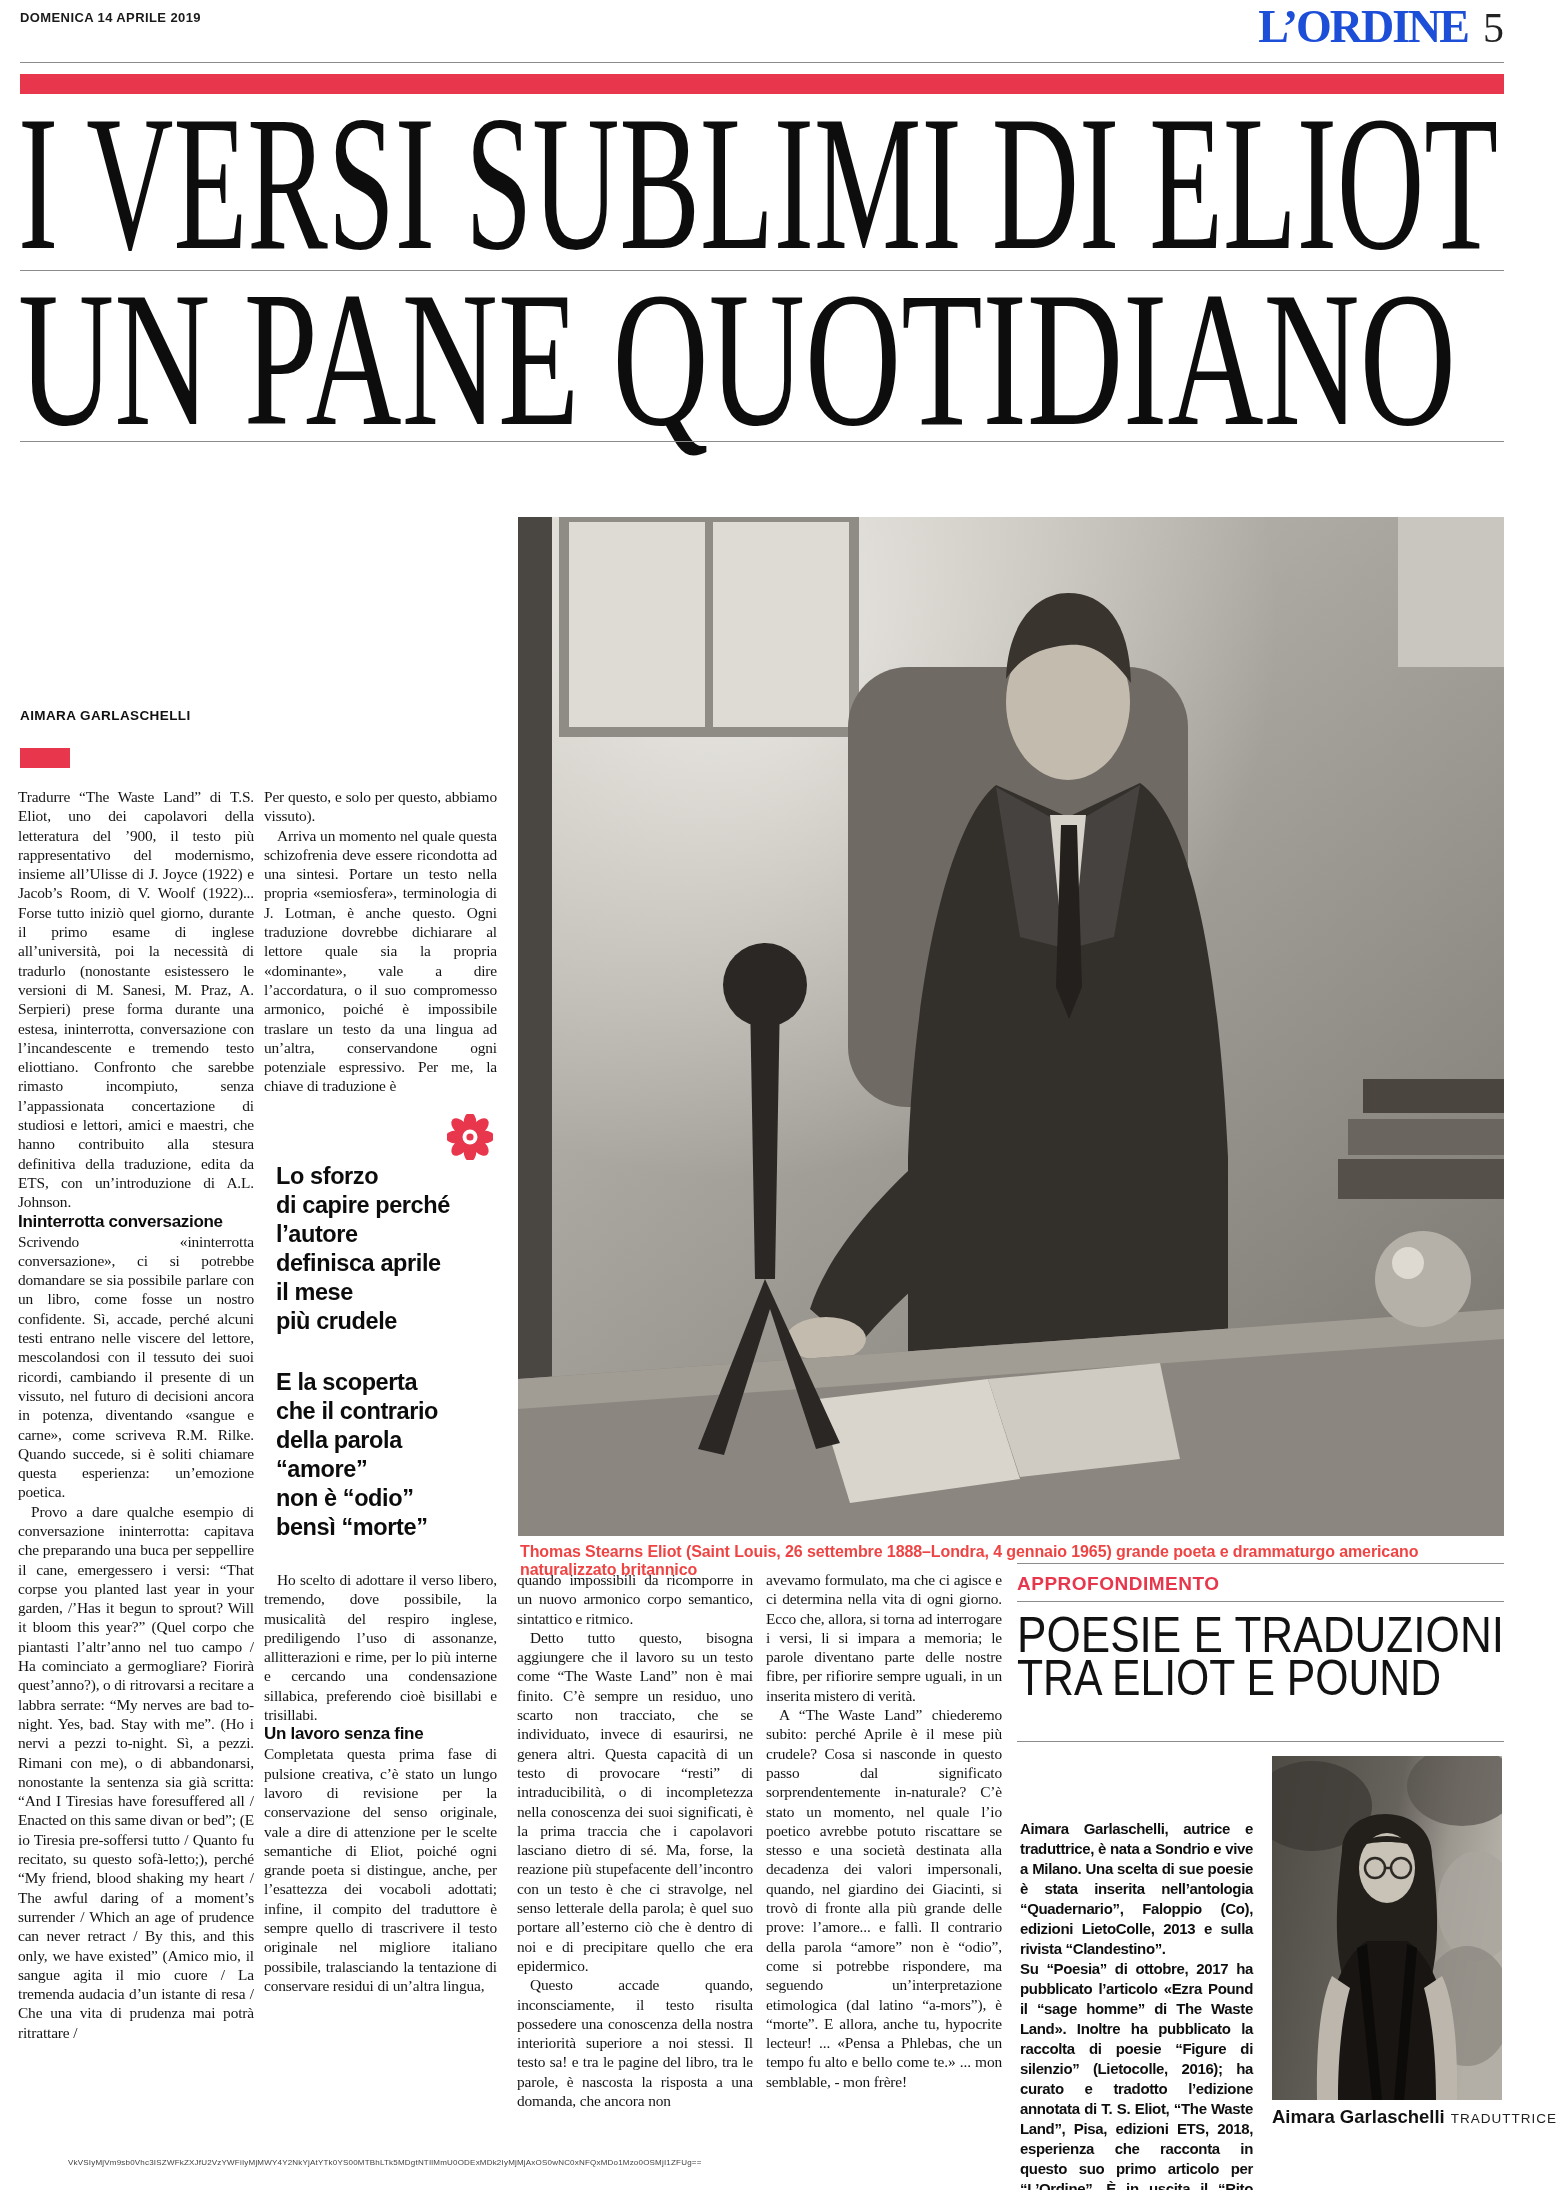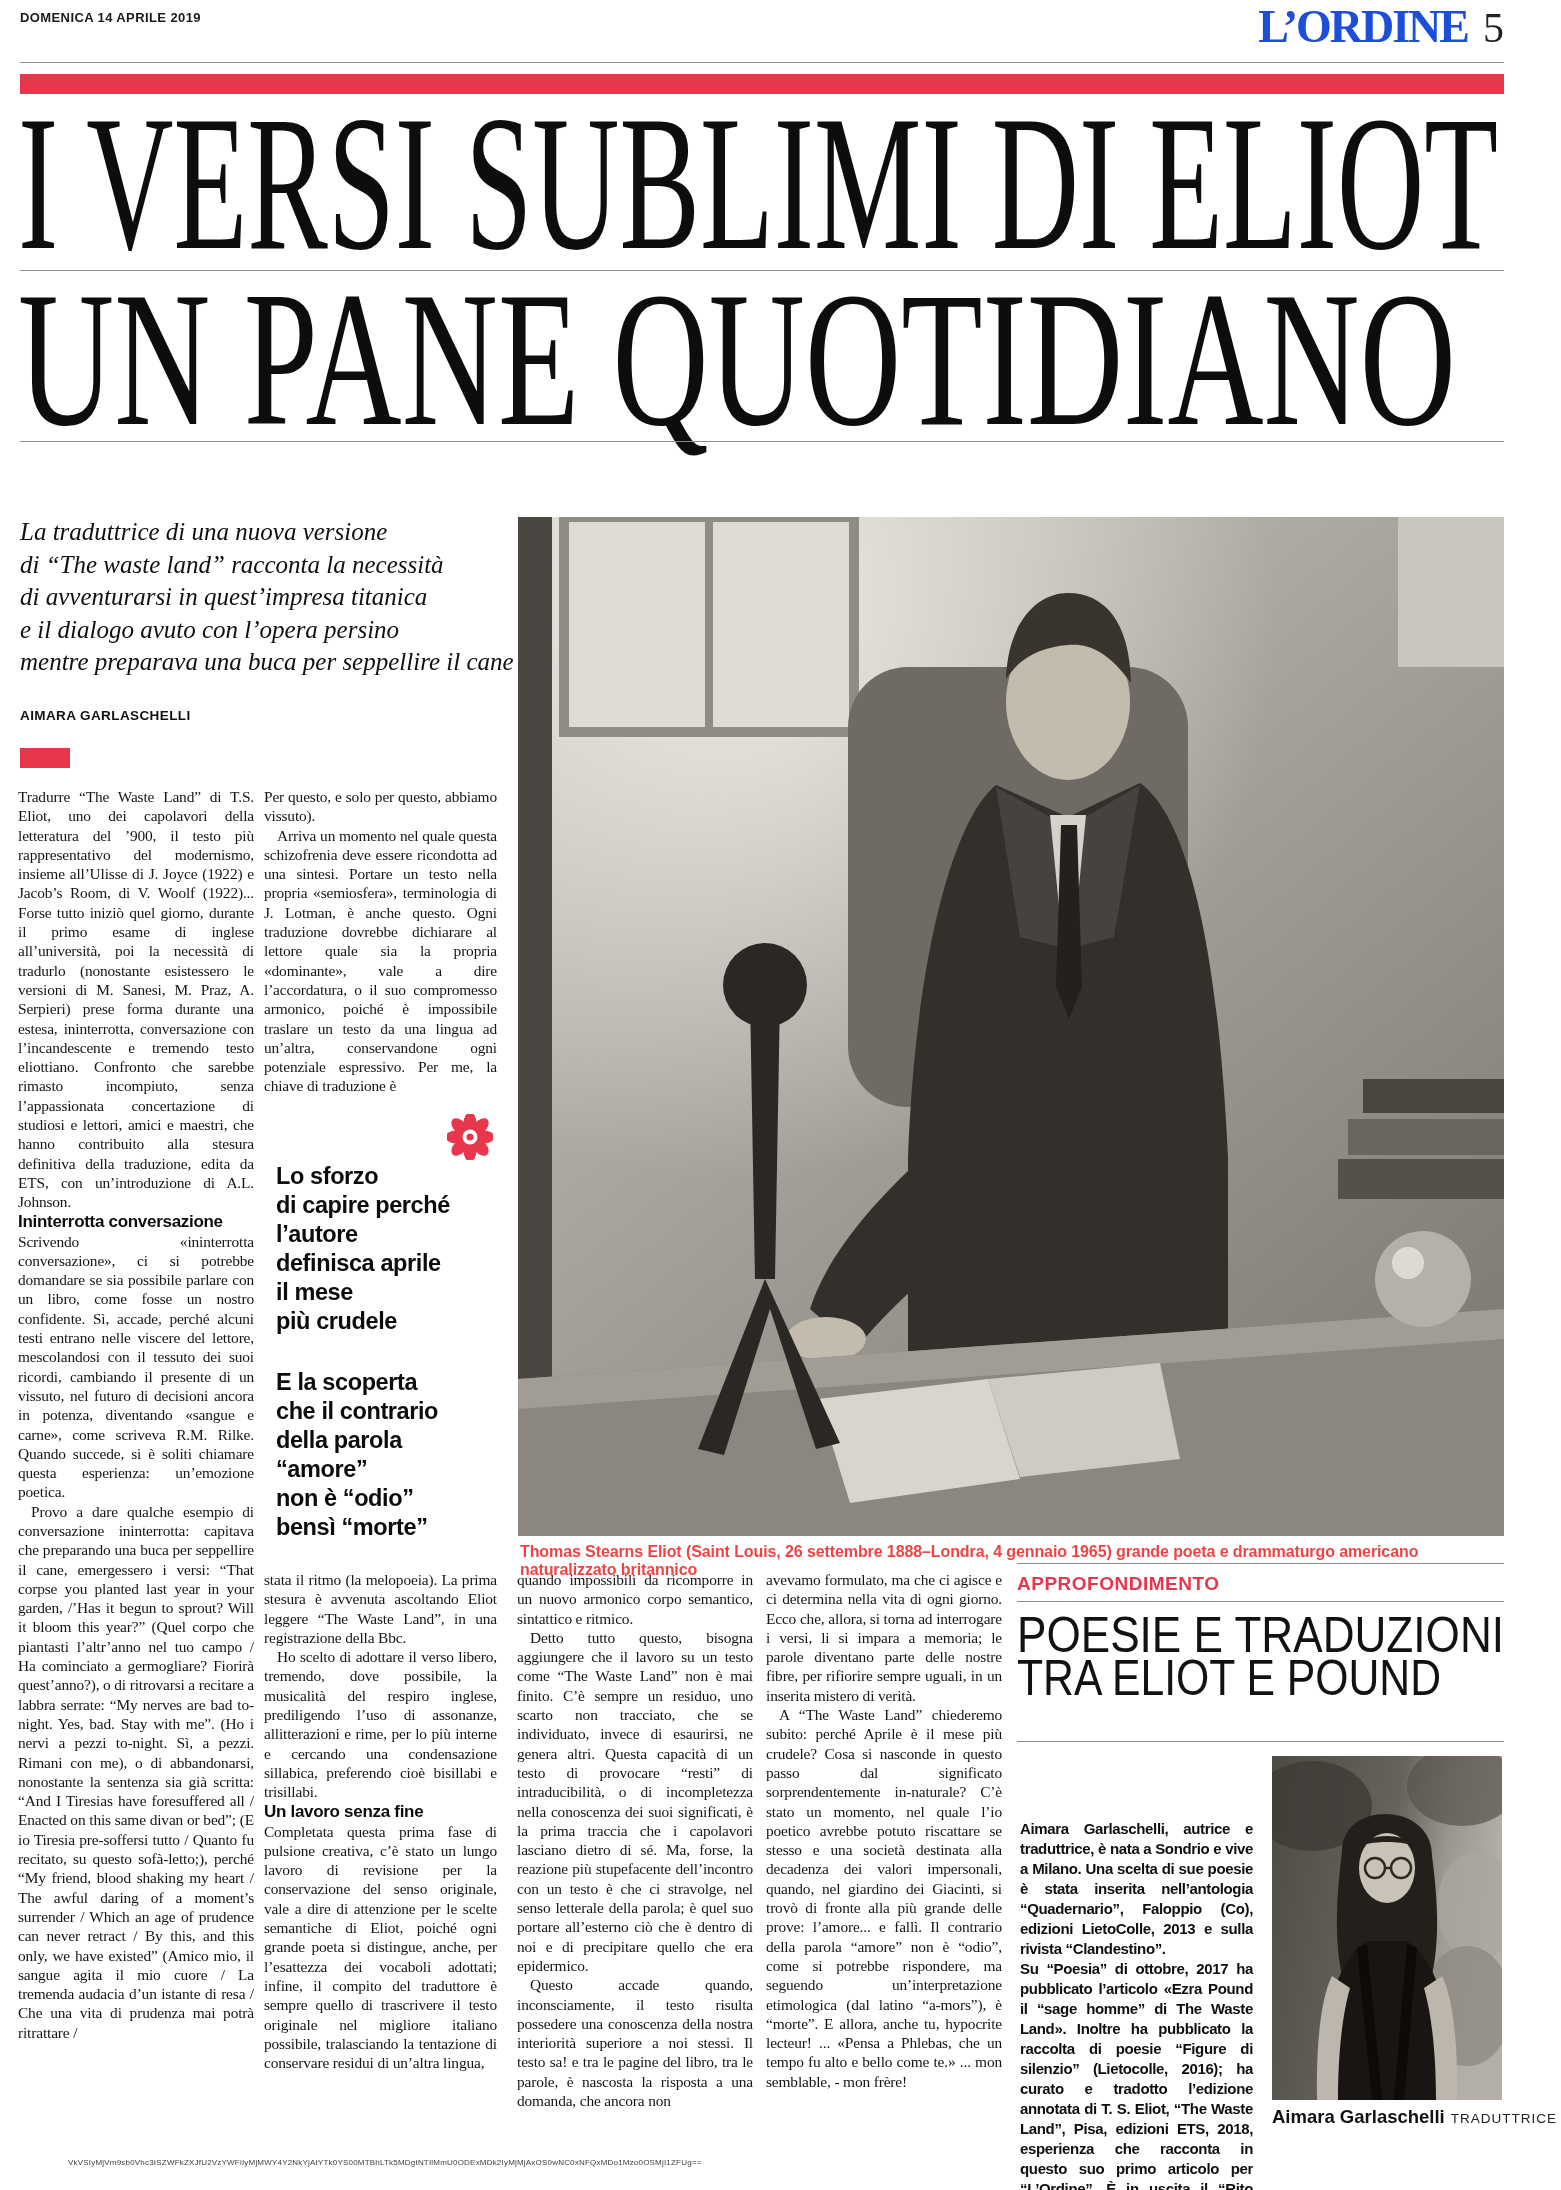--- a/index.html
+++ b/index.html
@@ -118,25 +118,20 @@
 
   <svg class="headline-svg" style="top:96px;" width="1486" height="170">
     <text x="0" y="152" font-size="192" textLength="1480" lengthAdjust="spacingAndGlyphs">I VERSI SUBLIMI DI ELIOT</text>
   </svg>
   <div class="hairline" style="left:20px;top:270px;width:1484px;"></div>
   <svg class="headline-svg" style="top:272px;" width="1486" height="170">
     <text x="0" y="152" font-size="192" textLength="1438" lengthAdjust="spacingAndGlyphs">UN PANE QUOTIDIANO</text>
   </svg>
   <div class="hairline" style="left:20px;top:441px;width:1484px;"></div>
 
-  <div class="abs standfirst">La traduttrice di una nuova versione
-di “The waste land” racconta la necessità
-di avventurarsi in quest’impresa titanica
-e il dialogo avuto con l’opera persino
-mentre preparava una buca per seppellire il cane</div>
   <div class="abs byline">AIMARA GARLASCHELLI</div>
   <div class="redsquare"></div>
 
   <div class="photo" style="left:518px;top:517px;width:986px;height:1019px;">
     <svg width="986" height="1019" viewBox="0 0 986 1019">
       <defs>
         <linearGradient id="pbg" x1="0" y1="0" x2="0.8" y2="1">
           <stop offset="0" stop-color="#cfccc6"></stop>
           <stop offset="0.45" stop-color="#a8a49e"></stop>
           <stop offset="1" stop-color="#7d7973"></stop>
@@ -213,21 +208,20 @@
 il mese
 più crudele</div>
   <div class="pullquote" style="top:1368px;">E la scoperta
 che il contrario
 della parola
 “amore”
 non è “odio”
 bensì “morte”</div>
 
   <div class="col" style="left:264px;top:1570px;width:233px;">
-    <p>stata il ritmo (la melopoeia). La prima stesura è avvenuta ascoltando Eliot leggere “The Waste Land”, in una registrazione della Bbc.</p>
     <p class="ind">Ho scelto di adottare il verso libero, tremendo, dove possibile, la musicalità del respiro inglese, prediligendo l’uso di assonanze, allitterazioni e rime, per lo più interne e cercando una condensazione sillabica, preferendo cioè bisillabi e trisillabi.</p>
     <p class="subhead">Un lavoro senza fine</p>
     <p>Completata questa prima fase di pulsione creativa, c’è stato un lungo lavoro di revisione per la conservazione del senso originale, vale a dire di attenzione per le scelte semantiche di Eliot, poiché ogni grande poeta si distingue, anche, per l’esattezza dei vocaboli adottati; infine, il compito del traduttore è sempre quello di trascrivere il testo originale nel migliore italiano possibile, tralasciando la tentazione di conservare residui di un’altra lingua,</p>
   </div>
 
   <div class="col" style="left:517px;top:1570px;width:236px;">
     <p>quando impossibili da ricomporre in un nuovo armonico corpo semantico, sintattico e ritmico.</p>
     <p class="ind">Detto tutto questo, bisogna aggiungere che il lavoro su un testo come “The Waste Land” non è mai finito. C’è sempre un residuo, uno scarto non tracciato, che se individuato, invece di esaurirsi, ne genera altri. Questa capacità di un testo di provocare “resti” di intraducibilità, o di incompletezza nella conoscenza dei suoi significati, è la prima traccia che i capolavori lasciano dietro di sé. Ma, forse, la reazione più stupefacente dell’incontro con un testo è che ci stravolge, nel senso letterale della parola; è quel suo portare all’esterno ciò che è dentro di noi e di precipitare quello che era epidermico.</p>
     <p class="ind">Questo accade quando, inconsciamente, il testo risulta possedere una conoscenza della nostra interiorità superiore a noi stessi. Il testo sa! e tra le pagine del libro, tra le parole, è nascosta la risposta a una domanda, che ancora non</p>
   </div>

